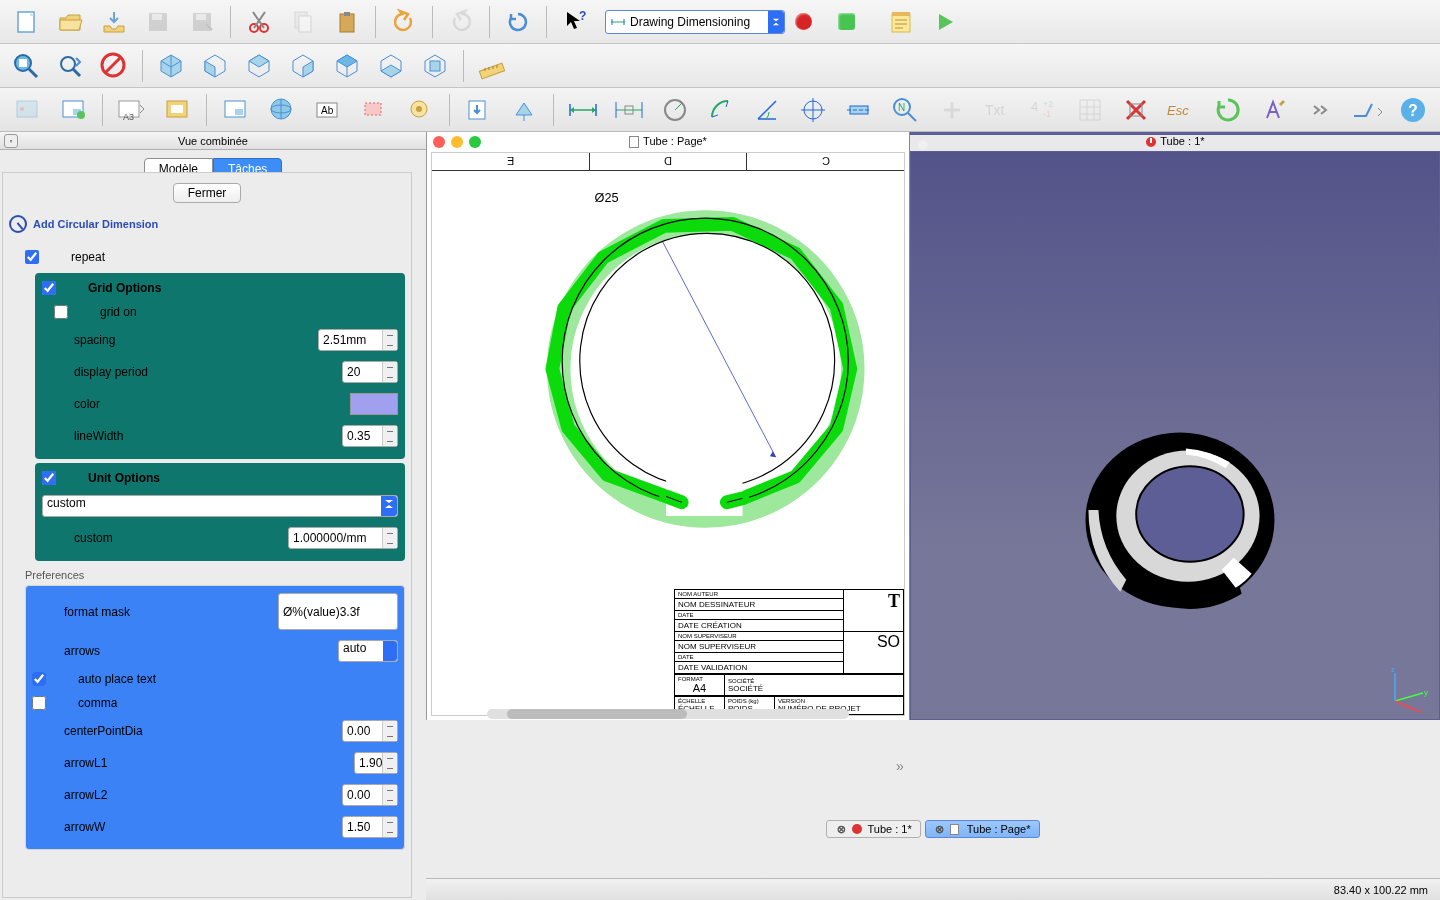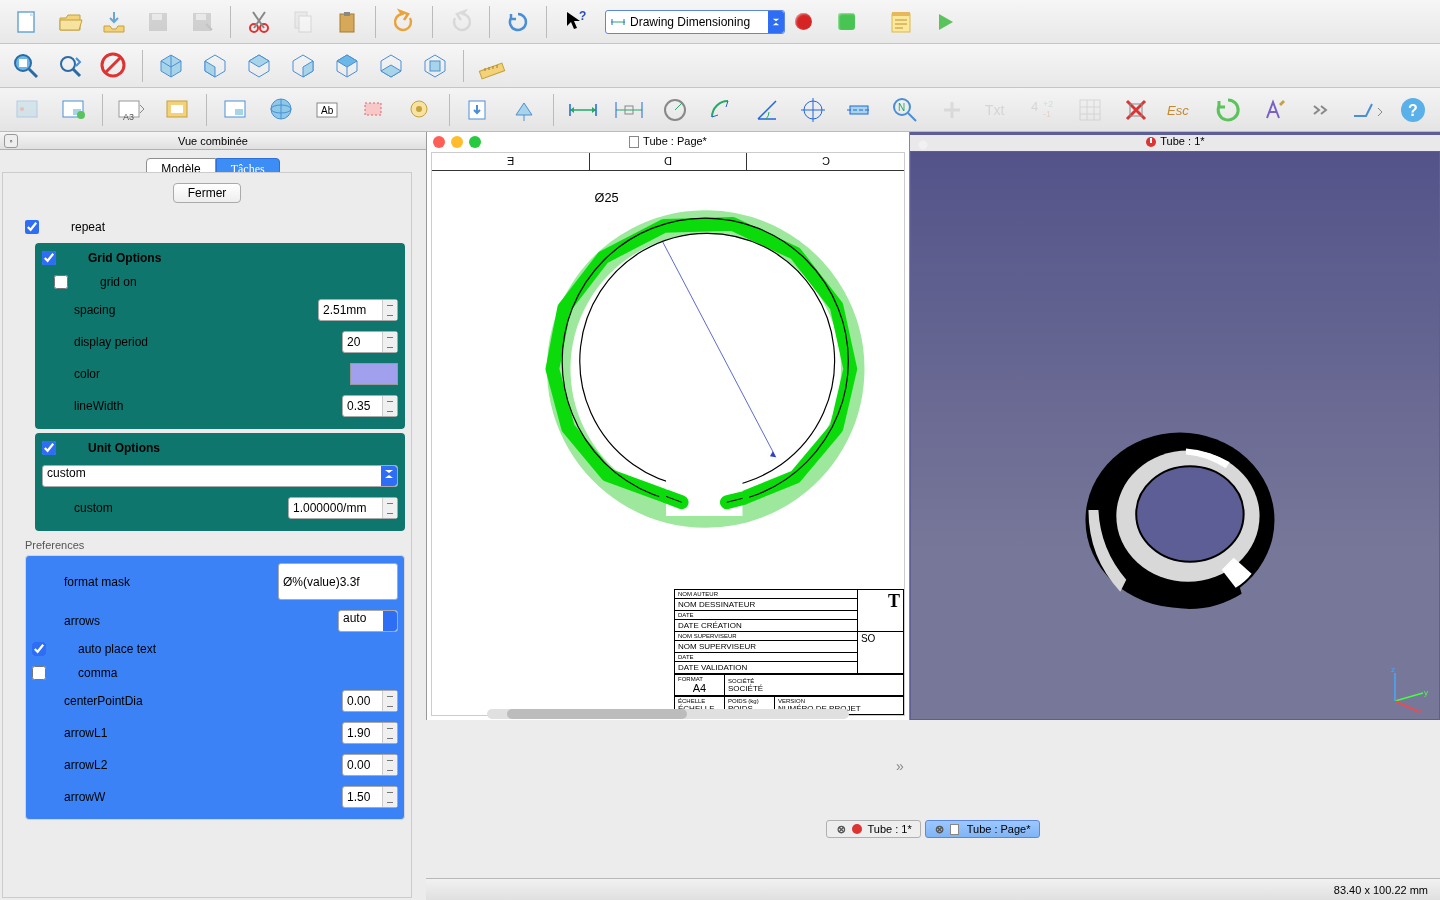--- a/index.html
+++ b/index.html
@@ -15,21 +15,21 @@
 .toolbar3 { display:flex;align-items:center;gap:3px;padding:2px 6px;background:linear-gradient(#f4f4f4,#e4e4e4);border-bottom:1px solid #bbb;height:44px; }
 .toolbar3 .tbico { width:44px; }
 .panelhdr { height:18px; background:linear-gradient(#f5f5f5,#e0e0e0); border-bottom:1px solid #b0b0b0; display:flex; align-items:center; justify-content:center; font-size:11px; position:relative; }
 .panelhdr .clbtn { position:absolute; left:4px; width:14px; height:14px; border:1px solid #999; border-radius:3px; display:flex;align-items:center;justify-content:center;font-size:9px; background:#eee; }
 
 .leftpanel { position:absolute; left:0; top:132px; width:426px; bottom:0; background:#ececec; }
 .tabs { display:flex; justify-content:center; margin:8px 0; gap:0; }
 .tab { padding:3px 14px; font-size:12px; border:1px solid #8f8f8f; background:#fff; }
 .tab:first-child { border-radius:4px 0 0 4px; }
 .tab:last-child { border-radius:0 4px 4px 0; }
-.tab.active { background:#3c8df5; color:#fff; border-color:#2e70d6;font-family:Liberation Serif, serif; }
+.tab.active { background:#3c8df5; color:#fff; border-color:#2e70d6; }
 .taskarea { position:absolute; left:2px; right:14px; top:40px; bottom:2px; overflow:auto; border:1px solid #ccc; background:#ececec; padding:6px; }
 .taskarea::-webkit-scrollbar { width:12px; }
 .taskarea::-webkit-scrollbar-thumb { background:#bcbcbc; border-radius:6px; }
 .fermer { display:block; margin:4px auto 12px; padding:2px 14px; border:1px solid #aaa; border-radius:4px; background:linear-gradient(#fff,#eee); font-size:12px; }
 .blktitle { display:flex; align-items:center; gap:6px; font-size:11px; color:#2a4db5; font-weight:bold; margin:6px 0 12px; }
 .blktitle .ico { width:18px; height:18px; border:2px solid #2a4db5; border-radius:50%; display:inline-flex;align-items:center;justify-content:center; }
 .blktitle .ico::after { content:""; width:2px;height:8px;background:#2a4db5;transform:rotate(-40deg); margin-left:4px; margin-top:4px; }
 .taskrow { display:flex; align-items:center; padding:5px 0; font-size:12px; }
 .taskrow label { flex:1; margin-left:6px;padding-left:26px; }
 input[type=checkbox] { width:14px;height:14px; accent-color:#2e6ef5; }
@@ -460,20 +460,24 @@
   <div class="panelhdr">
     <span class="clbtn">◦</span>
     <span>Vue combinée</span>
   </div>
   <div class="tabs">
     <div class="tab">Modèle</div>
     <div class="tab active">Tâches</div>
   </div>
   <div class="taskarea">
     <button class="fermer">Fermer</button>
+    <div class="blktitle">
+      <span class="ico"></span>
+      <span>Add Circular Dimension</span>
+    </div>
     <div style="padding-left:16px">
       <div class="taskrow">
           <input type="checkbox" checked="" style="">
           <label>repeat</label>
         </div>
 
       <div class="group" style="margin-left:10px">
         <div class="taskrow">
             <input type="checkbox" checked="" style="">
             <label style="font-weight:bold">Grid Options</label>
@@ -535,21 +539,21 @@
         <div class="taskrow">
             <input type="checkbox" style="">
             <label>comma</label>
           </div>
         <div class="taskrow">
             <label>centerPointDia</label>
             <div class="spin" style="width:56px">0.00</div>
           </div>
         <div class="taskrow">
             <label>arrowL1</label>
-            <div class="spin" style="width:56px">1.90</div>
+            <div class="spin" style="width:44px">1.90</div>
           </div>
         <div class="taskrow">
             <label>arrowL2</label>
             <div class="spin" style="width:56px">0.00</div>
           </div>
         <div class="taskrow">
             <label>arrowW</label>
             <div class="spin" style="width:56px">1.50</div>
           </div>
       </div>
@@ -609,21 +613,21 @@
               <td>NOM DESSINATEUR</td>
             </tr>
         <tr>
               <td style="font-size:6px">DATE</td>
             </tr>
         <tr>
               <td>DATE CRÉATION</td>
             </tr>
         <tr>
               <td style="font-size:6px">NOM SUPERVISEUR</td>
-              <td rowspan="4" style="text-align:left;vertical-align:top;font-size:10px">SO</td>
+              <td rowspan="4" style="text-align:right;vertical-align:top;font-size:16px">SO</td>
             </tr>
         <tr>
               <td>NOM SUPERVISEUR</td>
             </tr>
         <tr>
               <td style="font-size:6px">DATE</td>
             </tr>
         <tr>
               <td>DATE VALIDATION</td>
             </tr>

